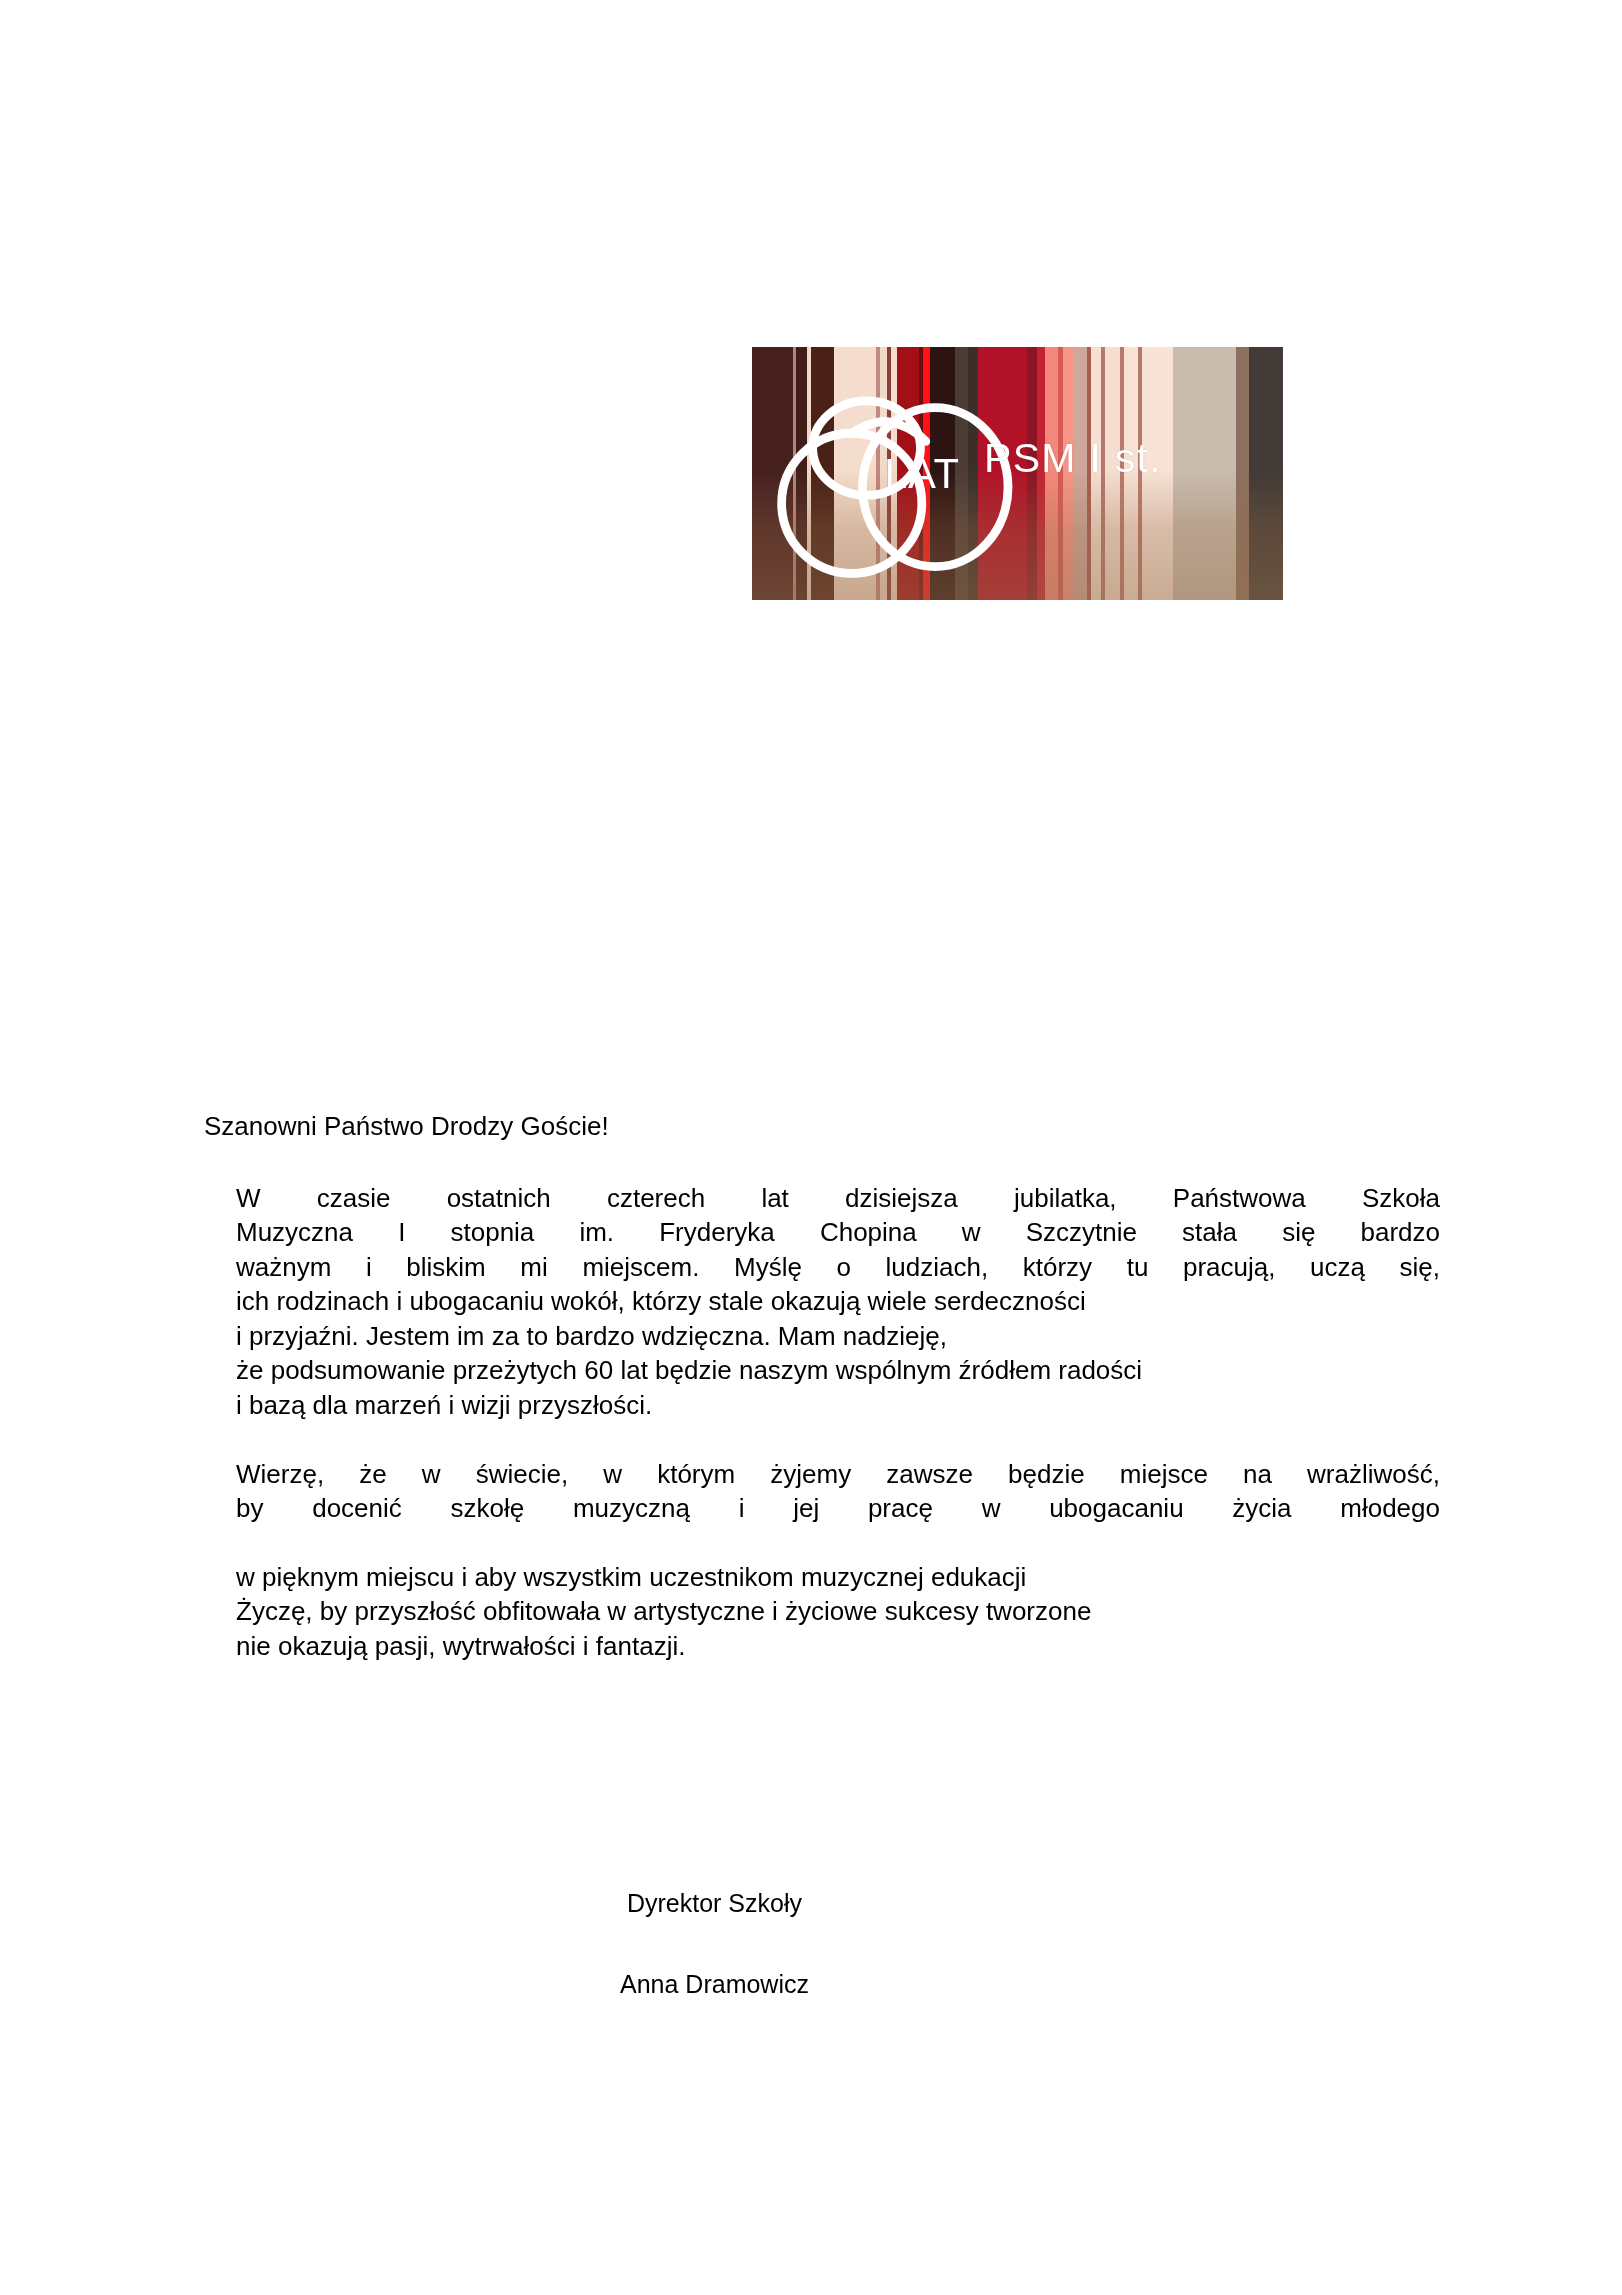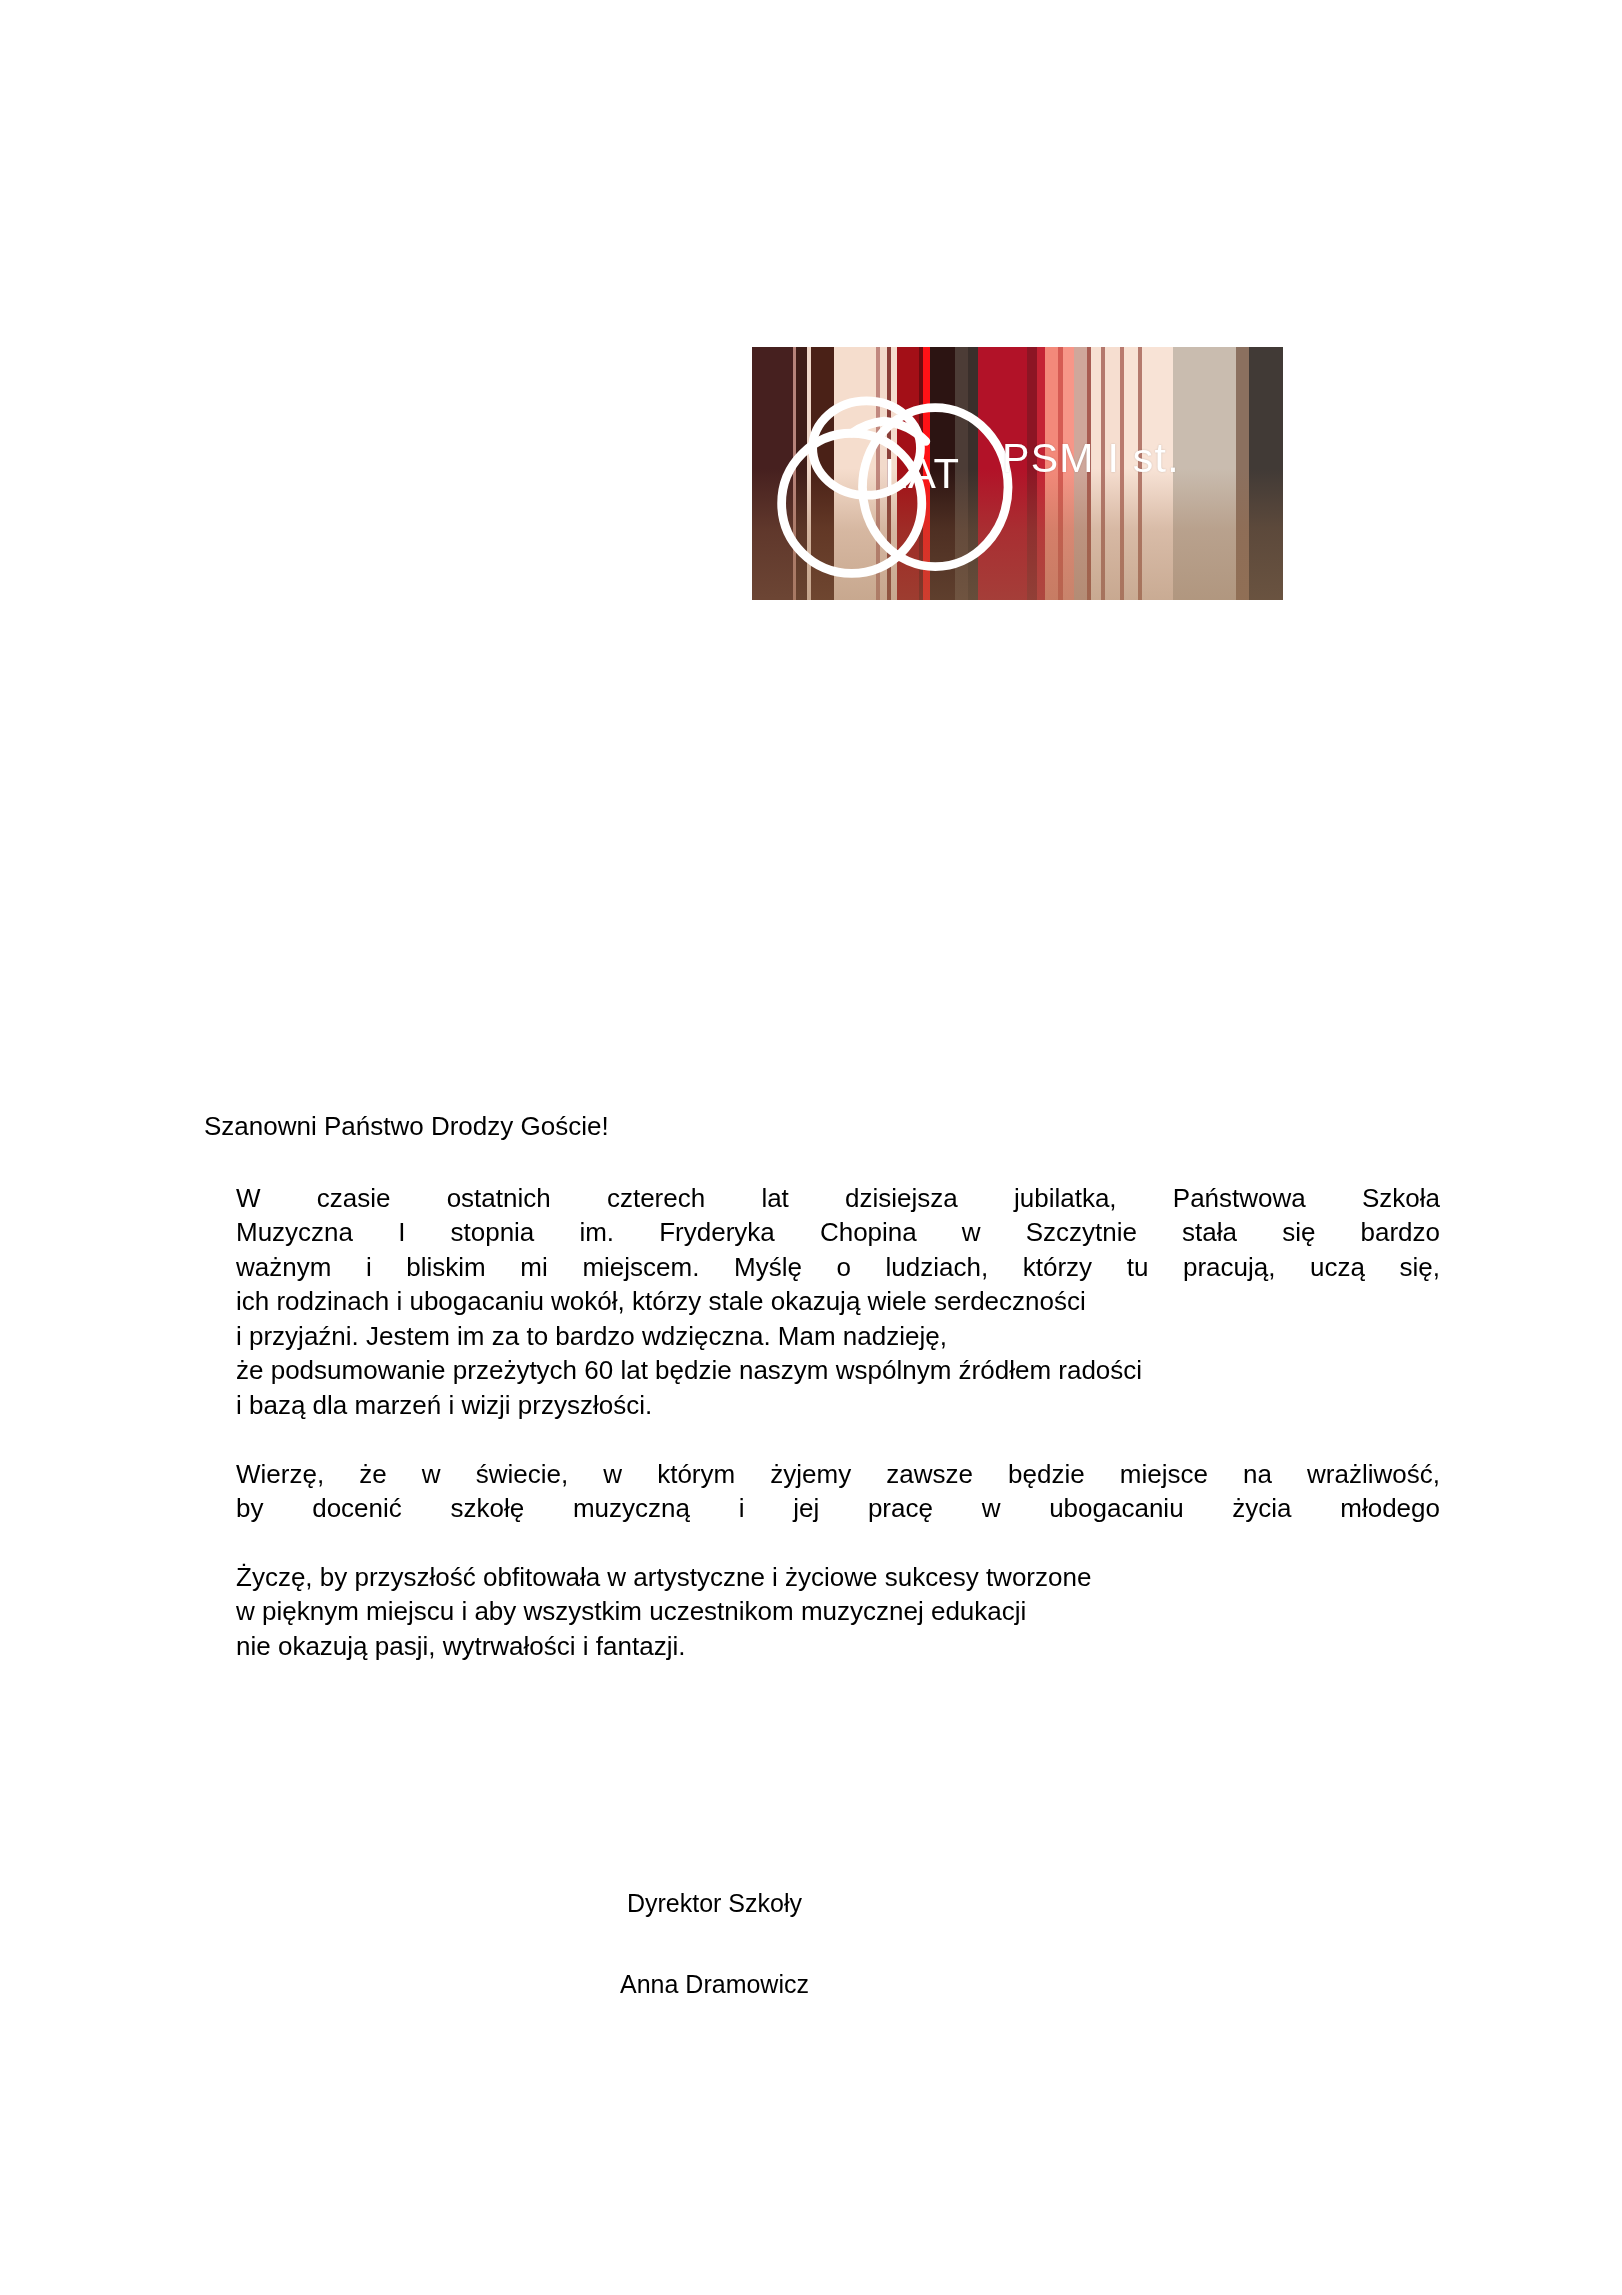--- a/index.html
+++ b/index.html
@@ -96,21 +96,21 @@
       rgba(255,255,255,0.00) 48%,
       rgba(150,105,70,0.32) 72%,
       rgba(150,110,75,0.48) 100%);
   }
   .banner-logo {
     position: absolute;
     inset: 0;
   }
   .banner-text {
     position: absolute;
-    left: 250px;
+    left: 232px;
     top: 88px;
     font-size: 41px;
     letter-spacing: 1.3px;
     color: #ffffff;
     font-weight: 300;
     font-family: "Liberation Sans", sans-serif;
     text-shadow: 0 0 2px rgba(0,0,0,0.18);
     white-space: nowrap;
   }
 
@@ -201,22 +201,22 @@
       <span class="jline last">że podsumowanie przeżytych 60 lat będzie naszym wspólnym źródłem radości</span>
       <span class="jline last">i bazą dla marzeń i wizji przyszłości.</span>
     </p>
 
     <p class="para">
       <span class="jline">Wierzę, że w świecie, w którym żyjemy zawsze będzie miejsce na wrażliwość,</span>
       <span class="jline">by docenić szkołę muzyczną i jej pracę w ubogacaniu życia młodego</span>
     </p>
 
     <p class="para">
+      <span class="jline last">w pięknym miejscu i aby wszystkim uczestnikom muzycznej edukacji</span>
       <span class="jline last">Życzę, by przyszłość obfitowała w artystyczne i życiowe sukcesy tworzone</span>
-      <span class="jline last">w pięknym miejscu i aby wszystkim uczestnikom muzycznej edukacji</span>
       <span class="jline last">nie okazują pasji, wytrwałości i fantazji.</span>
     </p>
   </div>
 
   <div class="signature">
     <p class="sig-line">Dyrektor Szkoły</p>
     <div class="sig-gap"></div>
     <p class="sig-line">Anna Dramowicz</p>
   </div>
 

